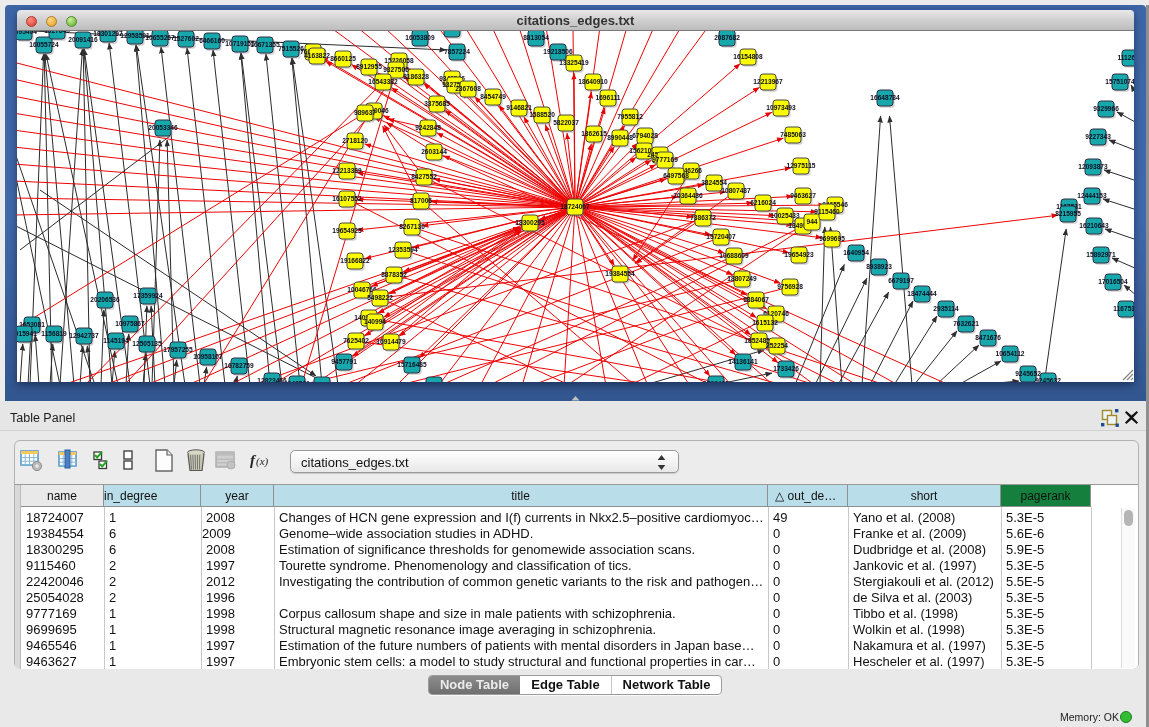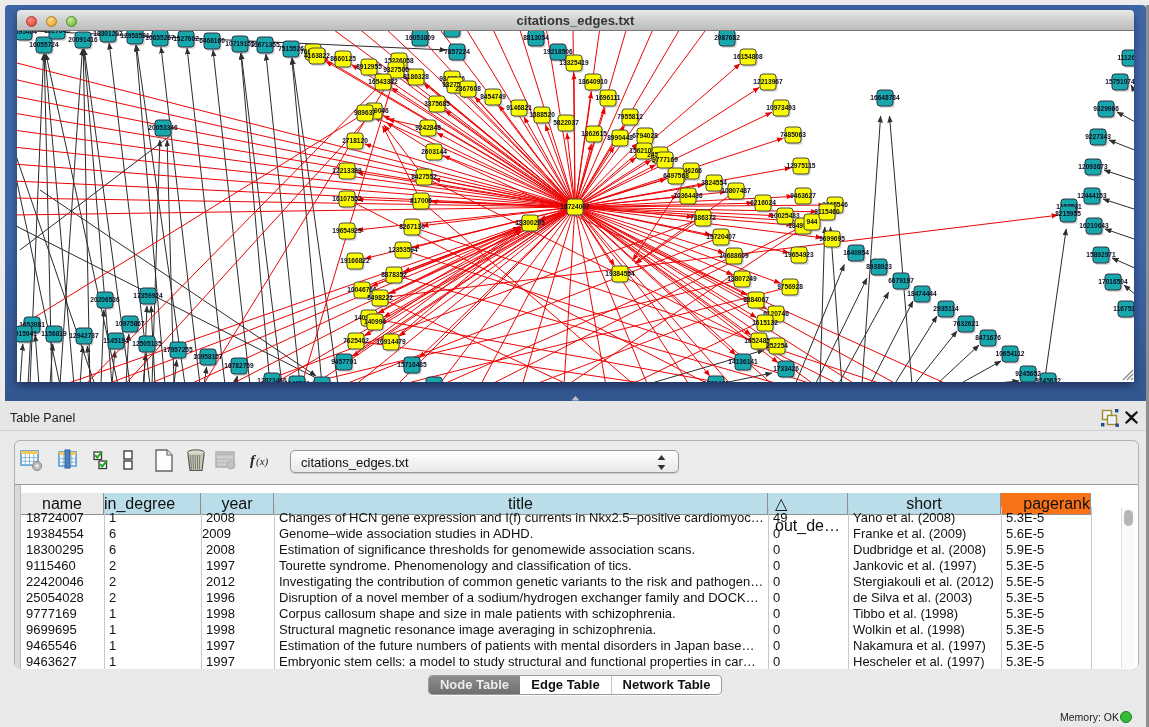--- a/index.html
+++ b/index.html
@@ -785,30 +785,30 @@
      <div class="abs" style="left:10px;top:0;height:23px;line-height:23px;font-size:13px;color:#111">citations_edges.txt</div>
      <svg class="abs" style="left:366px;top:4px" width="9" height="15" viewBox="0 0 9 15">
        <path d="M4.5,0 L8.3,5 L0.7,5 z" fill="#333"></path>
           <path d="M4.5,15 L8.3,10 L0.7,10 z" fill="#333"></path>
      </svg>
    </div>
 
    <div class="abs" style="left:0;top:43px;width:1123px;height:185px;background:#fff;border-top:1px solid #9a9a9a;overflow:hidden;border-radius:0 0 5px 5px">
      <div class="abs" style="left:0;top:0;width:6px;bottom:0;background:#d9d9d9;border-right:1px solid #bbb"></div>
      <div class="abs" style="left:6px;top:0;right:0;bottom:0;font-size:13px;color:#111">
-       <div class="abs" style="left:0;top:8px;right:0;height:26px;font-size:16px">
+       <div class="abs" style="left:0;top:0;right:0;height:26px;font-size:12px">
             <div style="position:absolute;left:0px;width:83px;top:0;height:22px;line-height:22px;text-align:center;background:#e9e9e9;border-right:1px solid #8f8f8f;border-bottom:1px solid #8f8f8f;box-sizing:border-box">name</div>
             <div style="position:absolute;left:83px;width:97px;top:0;height:22px;line-height:22px;text-align:left;background:#b9dde9;border-right:1px solid #8f8f8f;border-bottom:1px solid #8f8f8f;box-sizing:border-box">in_degree</div>
             <div style="position:absolute;left:180px;width:73px;top:0;height:22px;line-height:22px;text-align:center;background:#b9dde9;border-right:1px solid #8f8f8f;border-bottom:1px solid #8f8f8f;box-sizing:border-box">year</div>
             <div style="position:absolute;left:253px;width:494px;top:0;height:22px;line-height:22px;text-align:center;background:#b9dde9;border-right:1px solid #8f8f8f;border-bottom:1px solid #8f8f8f;box-sizing:border-box">title</div>
             <div style="position:absolute;left:747px;width:80px;top:0;height:22px;line-height:22px;background:#b9dde9;border-right:1px solid #8f8f8f;border-bottom:1px solid #8f8f8f;box-sizing:border-box">
               <span style="position:absolute;left:7px;top:0">△ out_de…</span>
             </div>
             <div style="position:absolute;left:827px;width:153px;top:0;height:22px;line-height:22px;text-align:center;background:#b9dde9;border-right:1px solid #8f8f8f;border-bottom:1px solid #8f8f8f;box-sizing:border-box">short</div>
-            <div style="position:absolute;left:980px;width:90px;top:0;height:22px;line-height:22px;text-align:right;background:#f97316;border-right:1px solid #8f8f8f;border-bottom:1px solid #8f8f8f;box-sizing:border-box">pagerank</div>
+            <div style="position:absolute;left:980px;width:90px;top:0;height:22px;line-height:22px;text-align:center;background:#15803d;border-right:1px solid #8f8f8f;border-bottom:1px solid #8f8f8f;box-sizing:border-box">pagerank</div>
           </div>
        <div class="abs" style="left:0;top:22px;right:0;bottom:0">
             <div style="position:absolute;left:83px;top:0;bottom:0;width:1px;background:#c8c8c8"></div>
             <div style="position:absolute;left:180px;top:0;bottom:0;width:1px;background:#c8c8c8"></div>
             <div style="position:absolute;left:253px;top:0;bottom:0;width:1px;background:#c8c8c8"></div>
             <div style="position:absolute;left:747px;top:0;bottom:0;width:1px;background:#c8c8c8"></div>
             <div style="position:absolute;left:827px;top:0;bottom:0;width:1px;background:#c8c8c8"></div>
             <div style="position:absolute;left:980px;top:0;bottom:0;width:1px;background:#c8c8c8"></div>
             <div style="position:absolute;left:1070px;top:0;bottom:0;width:1px;background:#c8c8c8"></div>
             <div style="position:absolute;left:0;top:3px;width:1125px;height:16px">
@@ -820,21 +820,21 @@
               <div style="position:absolute;left:827px;width:148px;top:0;height:16px;line-height:16px;padding-left:5px;overflow:hidden;white-space:nowrap">Yano et al. (2008)</div>
               <div style="position:absolute;left:980px;width:85px;top:0;height:16px;line-height:16px;padding-left:5px;overflow:hidden;white-space:nowrap">5.3E-5</div>
             </div>
             <div style="position:absolute;left:0;top:19px;width:1125px;height:16px">
               <div style="position:absolute;left:0px;width:78px;top:0;height:16px;line-height:16px;padding-left:5px;overflow:hidden;white-space:nowrap">19384554</div>
               <div style="position:absolute;left:83px;width:92px;top:0;height:16px;line-height:16px;padding-left:5px;overflow:hidden;white-space:nowrap">6</div>
               <div style="position:absolute;left:180px;width:68px;top:0;height:16px;line-height:16px;padding-left:1px;overflow:hidden;white-space:nowrap">2009</div>
               <div style="position:absolute;left:253px;width:489px;top:0;height:16px;line-height:16px;padding-left:5px;overflow:hidden;white-space:nowrap">Genome–wide association studies in ADHD.</div>
               <div style="position:absolute;left:747px;width:75px;top:0;height:16px;line-height:16px;padding-left:5px;overflow:hidden;white-space:nowrap">0</div>
               <div style="position:absolute;left:827px;width:148px;top:0;height:16px;line-height:16px;padding-left:5px;overflow:hidden;white-space:nowrap">Franke et al. (2009)</div>
-              <div style="position:absolute;left:980px;width:85px;top:0;height:16px;line-height:16px;padding-left:5px;overflow:hidden;white-space:nowrap">5.6E-5</div>
+              <div style="position:absolute;left:980px;width:85px;top:0;height:16px;line-height:16px;padding-left:5px;overflow:hidden;white-space:nowrap">5.6E-6</div>
             </div>
             <div style="position:absolute;left:0;top:35px;width:1125px;height:16px">
               <div style="position:absolute;left:0px;width:78px;top:0;height:16px;line-height:16px;padding-left:5px;overflow:hidden;white-space:nowrap">18300295</div>
               <div style="position:absolute;left:83px;width:92px;top:0;height:16px;line-height:16px;padding-left:5px;overflow:hidden;white-space:nowrap">6</div>
               <div style="position:absolute;left:180px;width:68px;top:0;height:16px;line-height:16px;padding-left:5px;overflow:hidden;white-space:nowrap">2008</div>
               <div style="position:absolute;left:253px;width:489px;top:0;height:16px;line-height:16px;padding-left:5px;overflow:hidden;white-space:nowrap">Estimation of significance thresholds for genomewide association scans.</div>
               <div style="position:absolute;left:747px;width:75px;top:0;height:16px;line-height:16px;padding-left:5px;overflow:hidden;white-space:nowrap">0</div>
               <div style="position:absolute;left:827px;width:148px;top:0;height:16px;line-height:16px;padding-left:5px;overflow:hidden;white-space:nowrap">Dudbridge et al. (2008)</div>
               <div style="position:absolute;left:980px;width:85px;top:0;height:16px;line-height:16px;padding-left:5px;overflow:hidden;white-space:nowrap">5.9E-5</div>
             </div>
@@ -853,21 +853,20 @@
               <div style="position:absolute;left:180px;width:68px;top:0;height:16px;line-height:16px;padding-left:5px;overflow:hidden;white-space:nowrap">2012</div>
               <div style="position:absolute;left:253px;width:489px;top:0;height:16px;line-height:16px;padding-left:5px;overflow:hidden;white-space:nowrap">Investigating the contribution of common genetic variants to the risk and pathogen…</div>
               <div style="position:absolute;left:747px;width:75px;top:0;height:16px;line-height:16px;padding-left:5px;overflow:hidden;white-space:nowrap">0</div>
               <div style="position:absolute;left:827px;width:148px;top:0;height:16px;line-height:16px;padding-left:5px;overflow:hidden;white-space:nowrap">Stergiakouli et al. (2012)</div>
               <div style="position:absolute;left:980px;width:85px;top:0;height:16px;line-height:16px;padding-left:5px;overflow:hidden;white-space:nowrap">5.5E-5</div>
             </div>
             <div style="position:absolute;left:0;top:83px;width:1125px;height:16px">
               <div style="position:absolute;left:0px;width:78px;top:0;height:16px;line-height:16px;padding-left:5px;overflow:hidden;white-space:nowrap">25054028</div>
               <div style="position:absolute;left:83px;width:92px;top:0;height:16px;line-height:16px;padding-left:5px;overflow:hidden;white-space:nowrap">2</div>
               <div style="position:absolute;left:180px;width:68px;top:0;height:16px;line-height:16px;padding-left:5px;overflow:hidden;white-space:nowrap">1996</div>
-              <div style="position:absolute;left:253px;width:489px;top:0;height:16px;line-height:16px;padding-left:5px;overflow:hidden;white-space:nowrap">Disruption of a novel member of a sodium/hydrogen exchanger family and DOCK…</div>
               <div style="position:absolute;left:747px;width:75px;top:0;height:16px;line-height:16px;padding-left:5px;overflow:hidden;white-space:nowrap">0</div>
               <div style="position:absolute;left:827px;width:148px;top:0;height:16px;line-height:16px;padding-left:5px;overflow:hidden;white-space:nowrap">de Silva et al. (2003)</div>
               <div style="position:absolute;left:980px;width:85px;top:0;height:16px;line-height:16px;padding-left:5px;overflow:hidden;white-space:nowrap">5.3E-5</div>
             </div>
             <div style="position:absolute;left:0;top:99px;width:1125px;height:16px">
               <div style="position:absolute;left:0px;width:78px;top:0;height:16px;line-height:16px;padding-left:5px;overflow:hidden;white-space:nowrap">9777169</div>
               <div style="position:absolute;left:83px;width:92px;top:0;height:16px;line-height:16px;padding-left:5px;overflow:hidden;white-space:nowrap">1</div>
               <div style="position:absolute;left:180px;width:68px;top:0;height:16px;line-height:16px;padding-left:5px;overflow:hidden;white-space:nowrap">1998</div>
               <div style="position:absolute;left:253px;width:489px;top:0;height:16px;line-height:16px;padding-left:5px;overflow:hidden;white-space:nowrap">Corpus callosum shape and size in male patients with schizophrenia.</div>
               <div style="position:absolute;left:747px;width:75px;top:0;height:16px;line-height:16px;padding-left:5px;overflow:hidden;white-space:nowrap">0</div>

